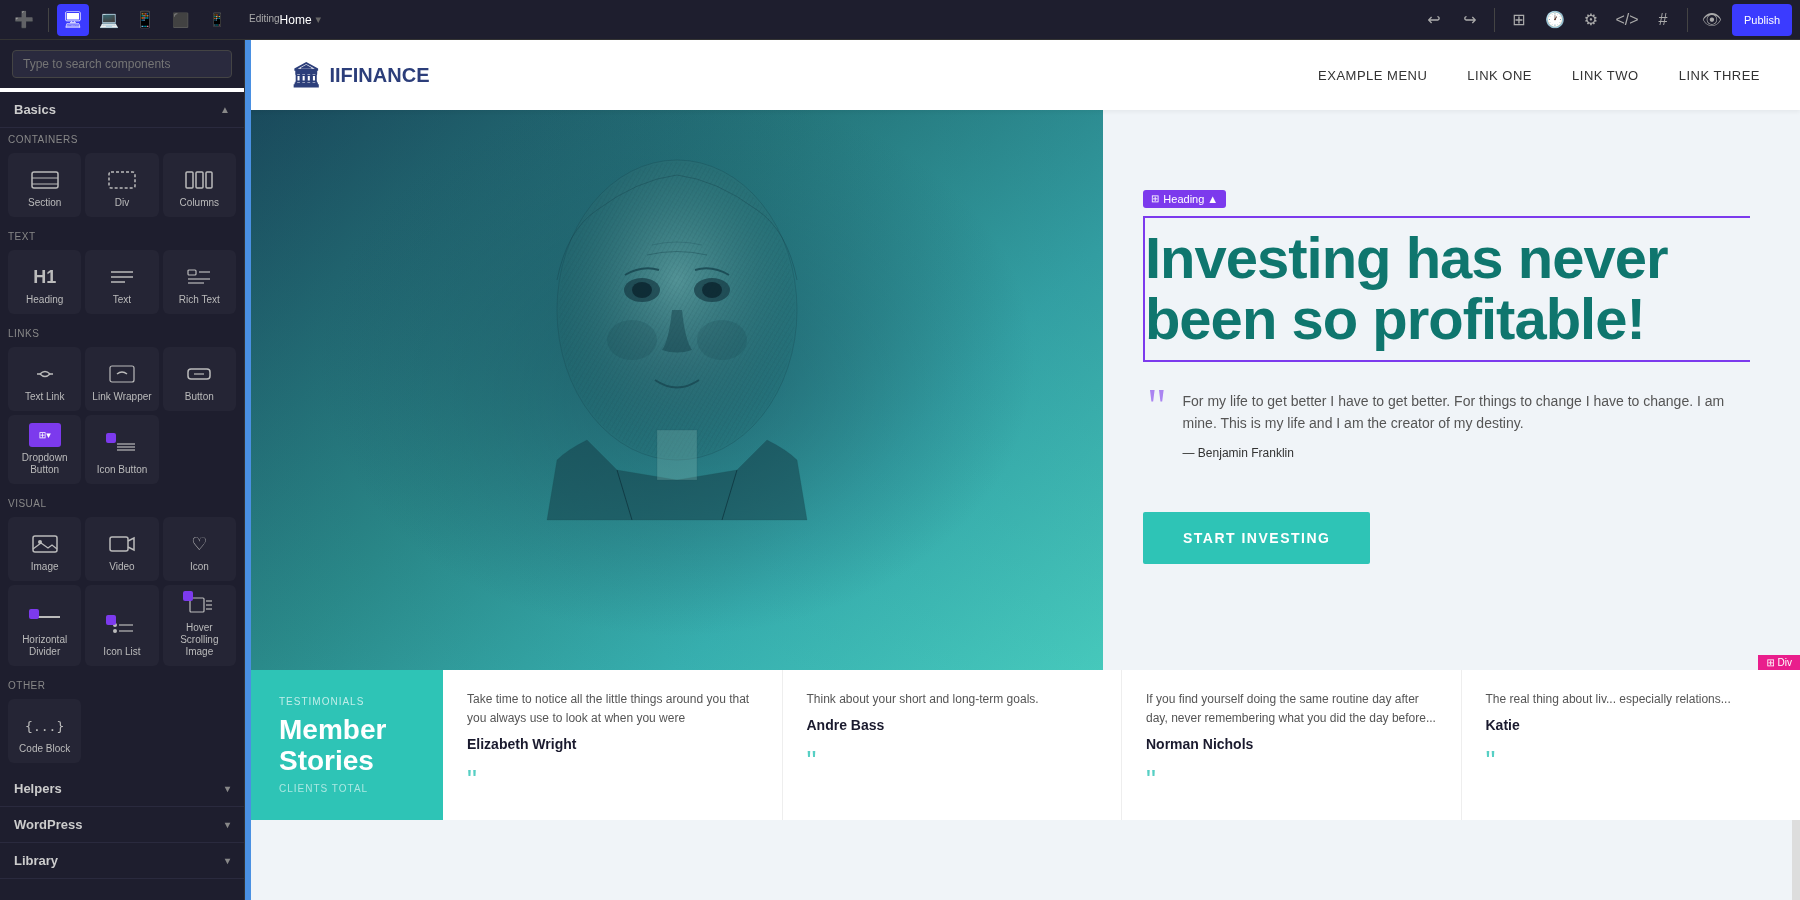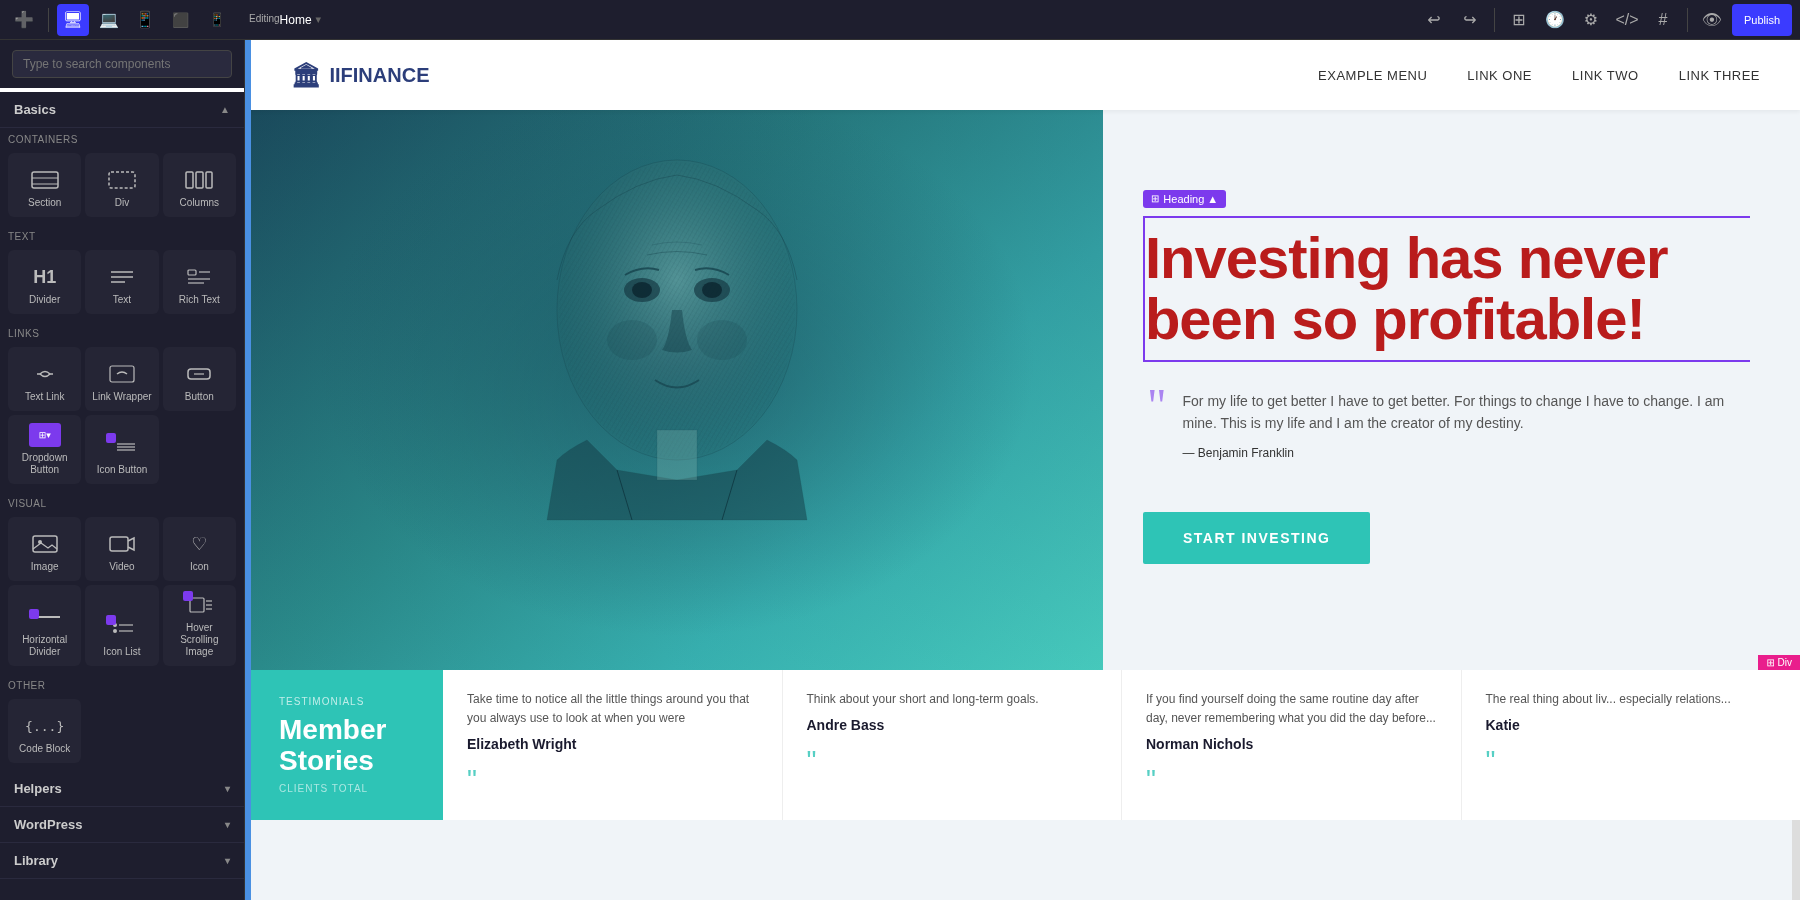--- a/index.html
+++ b/index.html
@@ -249,21 +249,21 @@
       z-index: 20;
     }
     .heading-content {
       border: 2px solid #7c3aed;
       border-right: none;
       padding: 10px 0;
     }
     .site-heading {
       font-size: 58px;
       font-weight: 900;
-      color: #b91c1c;
+      color: #0f766e;
       line-height: 1.05;
       letter-spacing: -1px;
     }
 
     .quote-block {
       display: flex;
       gap: 16px;
       margin-top: 28px;
       padding-left: 4px;
     }
@@ -485,21 +485,21 @@
             </div>
             <span class="comp-label">Columns</span>
           </div>
         </div>
 
         <div style="padding:6px 8px 0;color:#888;font-size:10px;text-transform:uppercase;letter-spacing:0.5px;">Text</div>
         <div class="components-grid">
 
           <div class="component-item">
             <div class="comp-icon" style="font-size:18px;font-weight:900;color:#bbb;">H1</div>
-            <span class="comp-label">Divider</span>
+            <span class="comp-label">Heading</span>
           </div>
 
           <div class="component-item">
             <div class="comp-icon">
               <svg width="26" height="18" viewBox="0 0 26 18">
                   <line x1="2" y1="4" x2="24" y2="4" stroke="#bbb" stroke-width="1.5"></line>
                   <line x1="2" y1="9" x2="24" y2="9" stroke="#bbb" stroke-width="1.5"></line>
                   <line x1="2" y1="14" x2="16" y2="14" stroke="#bbb" stroke-width="1.5"></line>
                 </svg>
             </div>

